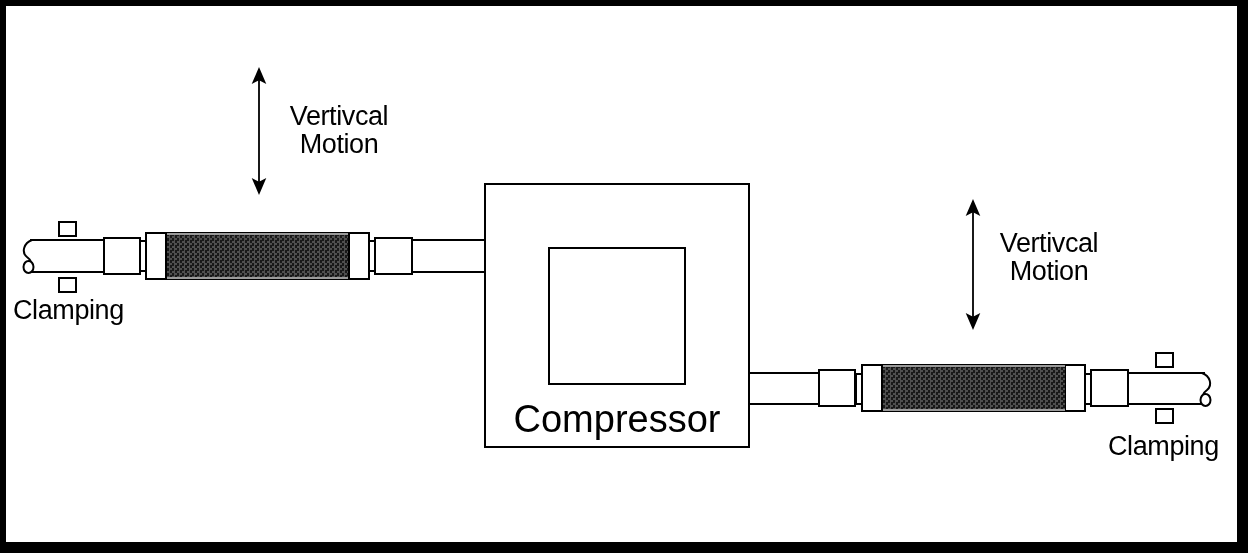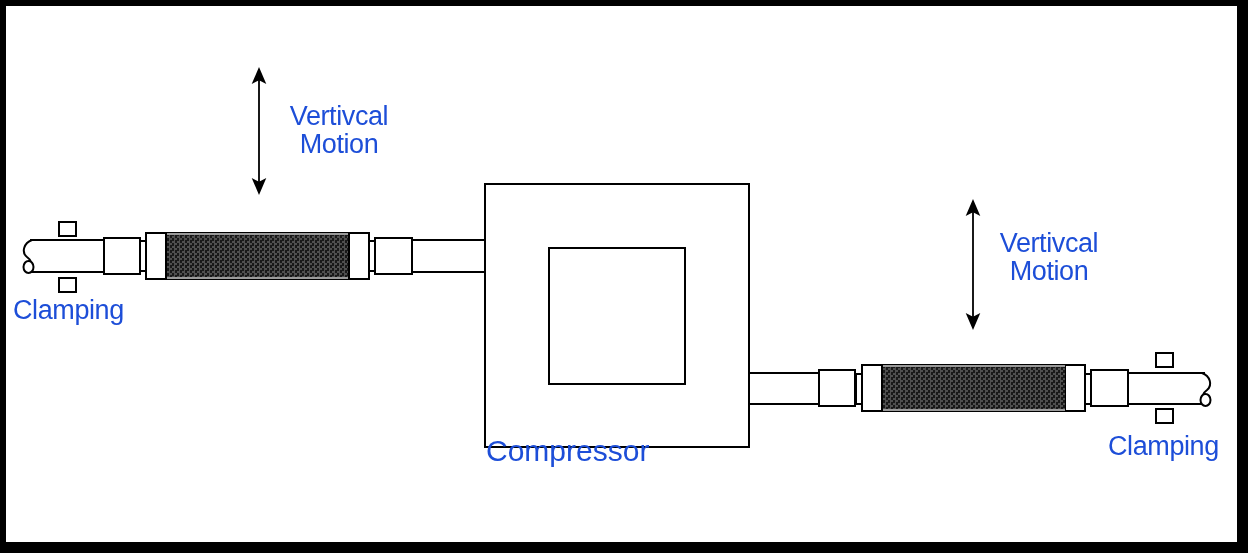--- a/index.html
+++ b/index.html
@@ -8,24 +8,24 @@
          font-family:"Liberation Sans", sans-serif;}
   .abs{position:absolute;}
   .outline{position:absolute;background:#fff;border:2px solid #000;box-sizing:border-box;}
   .pipe{position:absolute;background:#fff;border-top:2px solid #000;border-bottom:2px solid #000;box-sizing:border-box;}
   .braid{position:absolute;box-sizing:border-box;border:1px solid #000;background-color:#232323;
     background-image:
       linear-gradient(#9a9a9a 0 2px, rgba(0,0,0,0) 2px calc(100% - 2px), #9a9a9a calc(100% - 2px) 100%),
       conic-gradient(#4e4e4e 25%, #181818 0 50%, #4e4e4e 0 75%, #181818 0);
     background-size:100% 100%, 5px 5px;}
   .clamp{position:absolute;width:19px;height:16px;background:#fff;border:2px solid #000;box-sizing:border-box;}
-  .label{position:absolute;color:#1d4ed8;font-size:27px;letter-spacing:-0.4px;line-height:28px;white-space:nowrap;}
+  .label{position:absolute;color:#000000;font-size:27px;letter-spacing:-0.4px;line-height:28px;white-space:nowrap;}
   .motion-label{text-align:center;width:170px;}
   .motion-label span{display:block;}
-  #compressor-label{font-size:30px;letter-spacing:0;width:100%;text-align:left;line-height:32px;margin-top:32px;}
+  #compressor-label{font-size:38px;letter-spacing:0;width:100%;text-align:center;line-height:32px;}
   svg{display:block;}
 </style>
 </head>
 <body>
 
 <div id="stage">
 
   <div class="outline" style="left:478px;top:177px;width:266px;height:265px;">
     <div class="outline" style="left:62px;top:62px;width:138px;height:138px;border-width:2px;"></div>
     <div class="label abs" id="compressor-label" style="left:0;top:218px;">Compressor</div>

